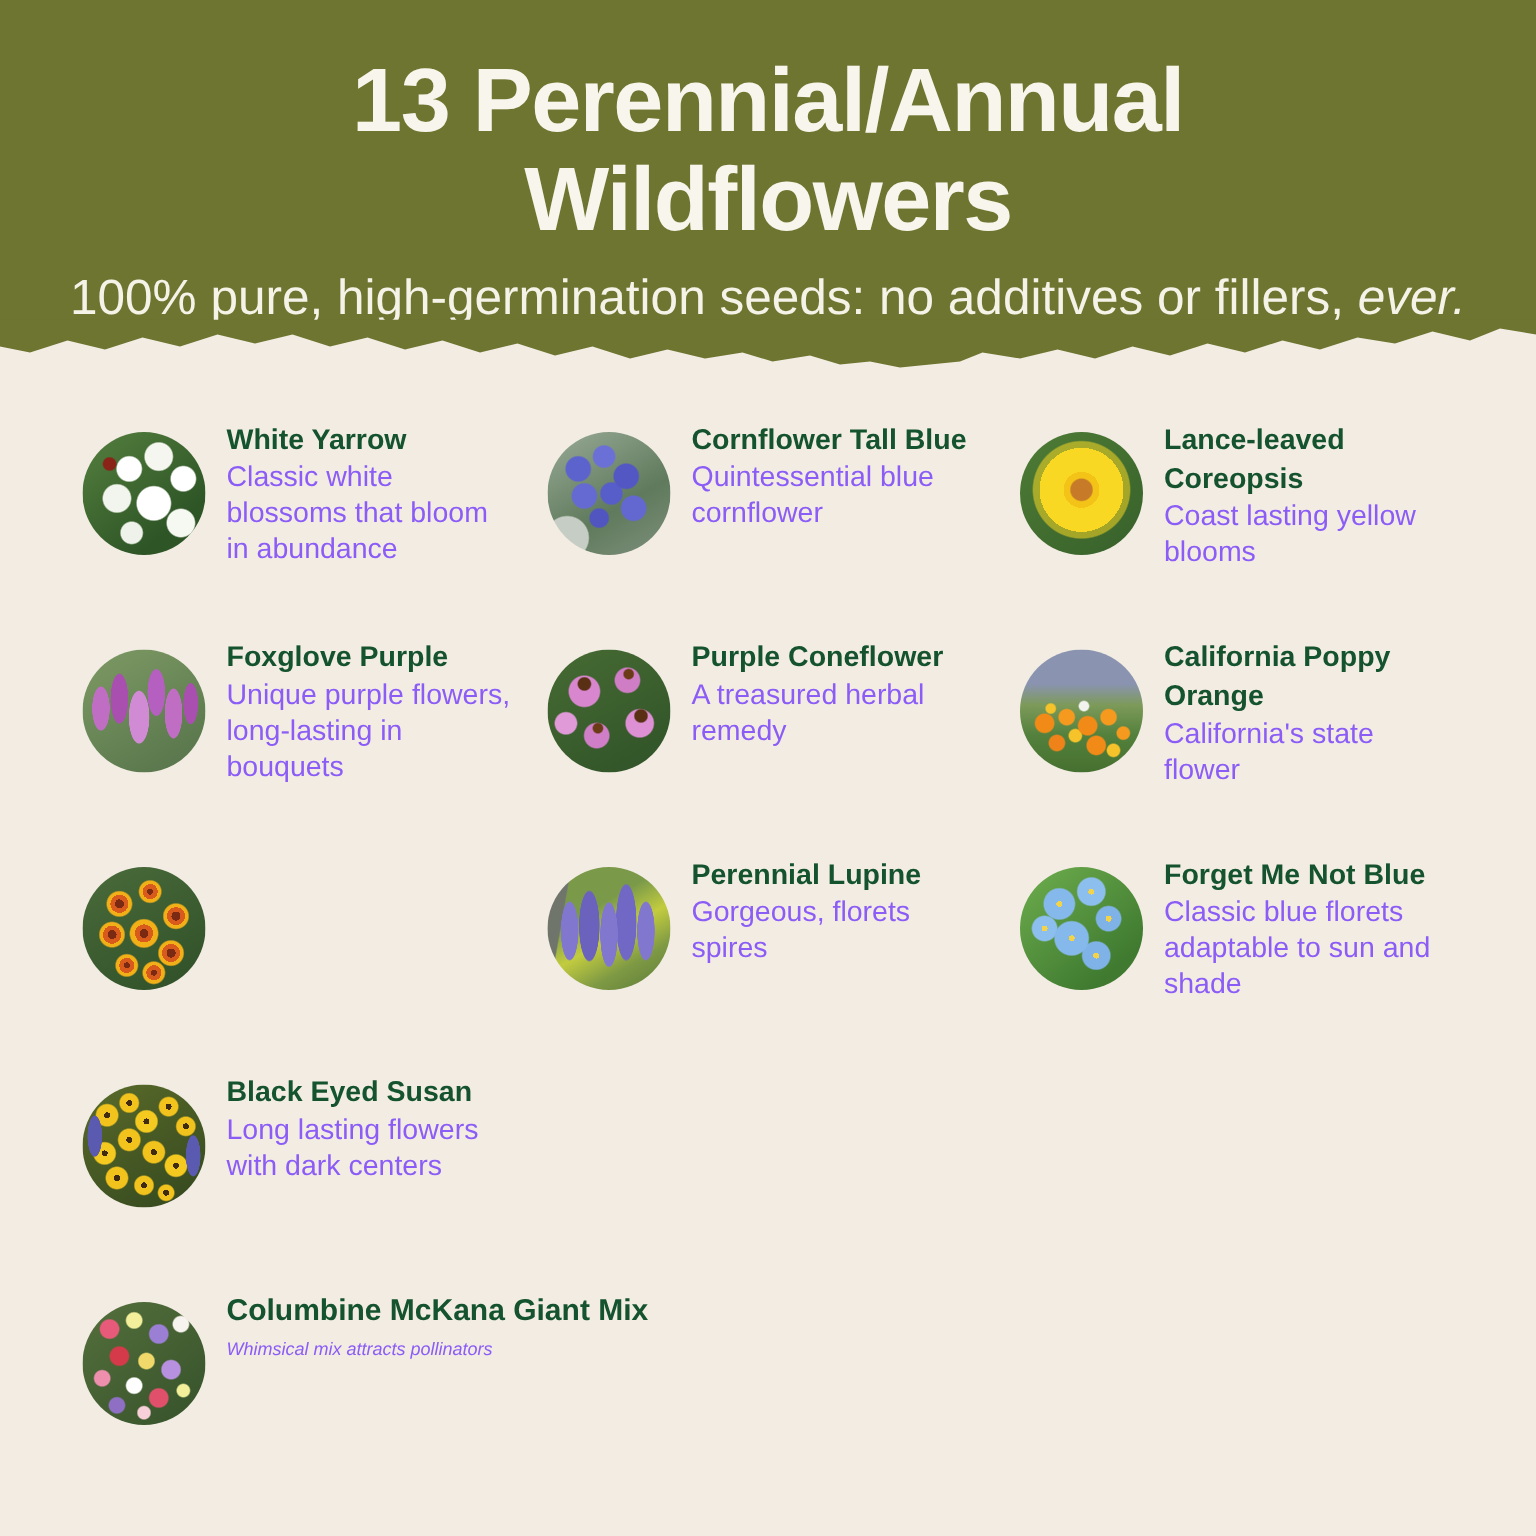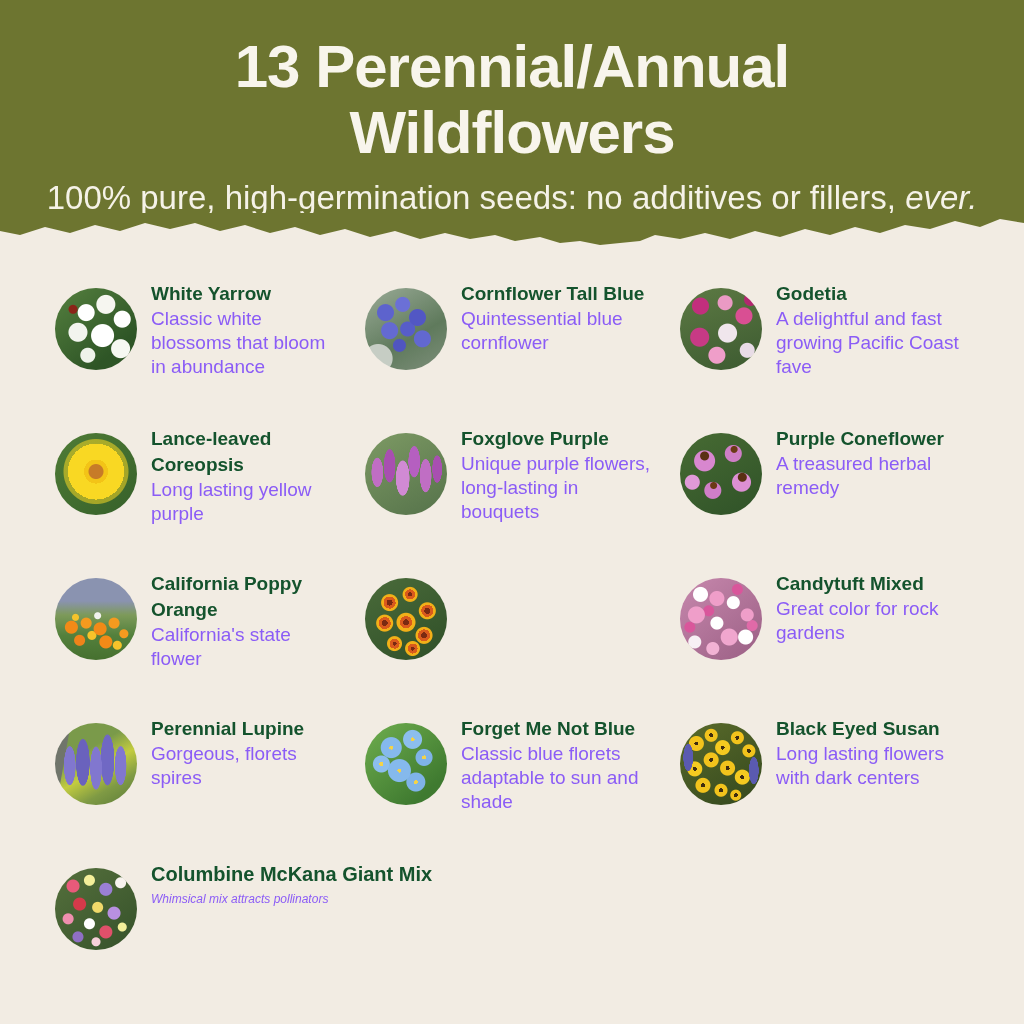--- a/index.html
+++ b/index.html
@@ -238,33 +238,26 @@
     </div>
 
     <div class="item c2">
       <div class="photo ph-cornflower"></div>
       <div class="txt">
         <div class="t">Cornflower Tall Blue</div>
         <div class="d">Quintessential blue cornflower</div>
       </div>
     </div>
 
-    <div class="item c3">
-      <div class="photo ph-godetia"></div>
-      <div class="txt">
-        <div class="t">Godetia</div>
-        <div class="d">A delightful and fast growing Pacific Coast fave</div>
-      </div>
-    </div>
 
     <div class="item c1">
       <div class="photo ph-coreopsis"></div>
       <div class="txt">
         <div class="t">Lance-leaved Coreopsis</div>
-        <div class="d">Long lasting yellow purple</div>
+        <div class="d">Coast lasting yellow blooms</div>
       </div>
     </div>
 
     <div class="item c2">
       <div class="photo ph-foxglove"></div>
       <div class="txt">
         <div class="t">Foxglove Purple</div>
         <div class="d">Unique purple flowers, long-lasting in bouquets</div>
       </div>
     </div>
@@ -282,27 +275,20 @@
       <div class="txt">
         <div class="t">California Poppy Orange</div>
         <div class="d">California's state flower</div>
       </div>
     </div>
 
     <div class="item c2">
       <div class="photo ph-blanket"></div>
     </div>
 
-    <div class="item c3">
-      <div class="photo ph-candytuft"></div>
-      <div class="txt">
-        <div class="t">Candytuft Mixed</div>
-        <div class="d">Great color for rock gardens</div>
-      </div>
-    </div>
 
     <div class="item c1">
       <div class="photo ph-lupine"></div>
       <div class="txt">
         <div class="t">Perennial Lupine</div>
         <div class="d">Gorgeous, florets spires</div>
       </div>
     </div>
 
     <div class="item c2">

